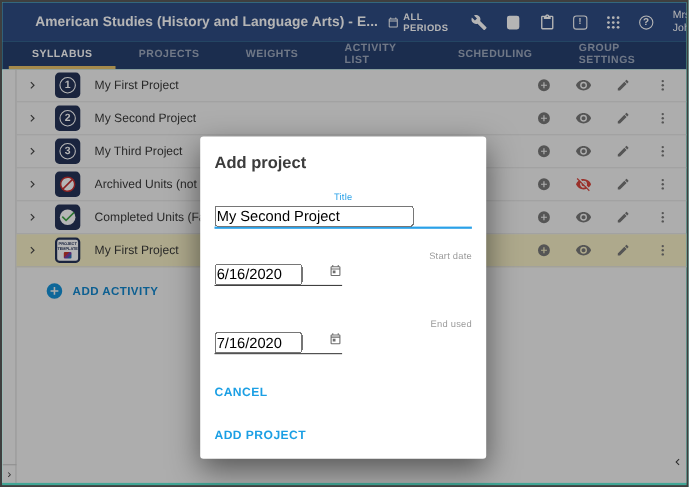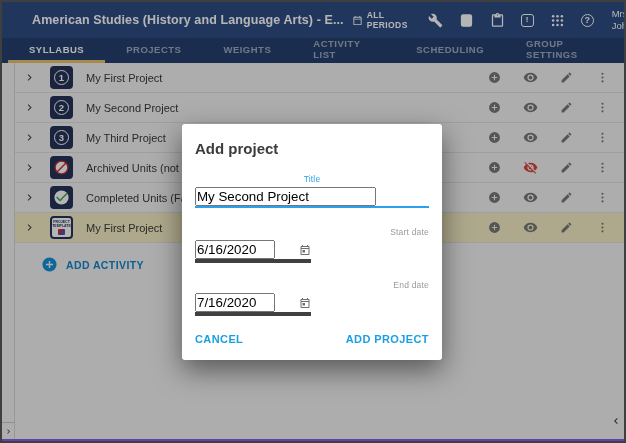--- a/index.html
+++ b/index.html
@@ -1,19 +1,19 @@
 <!DOCTYPE html>
 <html><head>
 <meta charset="utf-8">
 <style>
   * { margin:0; padding:0; box-sizing:border-box; }
   body { font-family: "Liberation Sans", sans-serif; background:#888; }
   .screen {
     position:relative; width:626px; height:443px;
-    border:2px solid #3f3f3f; background:#8b5cf6; overflow:hidden;
+    border:2px solid #3f3f3f; background:#5eead4; overflow:hidden;
   }
   
   .topbar {
     height:36px; background:#2f4c84; display:flex; align-items:center;
     color:#fff; padding:0 8px 0 12px; gap:0;
   }
   .hamburger { width:16px; height:12px; display:flex; flex-direction:column; justify-content:space-between; margin:0 14px 0 4px; cursor:pointer; }
   .hamburger span { display:block; height:2px; background:#fff; border-radius:1px; }
   .course-title { font-size:12.5px; font-weight:bold; white-space:nowrap; letter-spacing:.1px; }
   .tb-spacer { flex:1; }
@@ -71,24 +71,24 @@
   .modal {
     position:absolute; left:180px; top:122px; width:260px; z-index:50;
     background:#fff; border-radius:3px; box-shadow:0 10px 28px rgba(0,0,0,.5);
     padding:16px 13px 13px 13px;
   }
   .modal h1 { font-size:15px; font-weight:bold; color:#3c3c3c; margin-bottom:17px; }
   .f-label { display:block; font-size:8.5px; margin-bottom:3px; letter-spacing:.2px; }
   .f-label.blue { color:#2aa1e8;text-align:center; }
   .f-label.gray { color:#9a9a9a;text-align:right; }
   .title-field { border-bottom:2px solid #2aa1e8; margin-bottom:19px; }
-  .date-field { width:116px; border-bottom:4px solid #404040; display:flex; align-items:flex-end; margin-bottom:17px; }
+  .date-field { width:116px; border-bottom:1px solid #404040; display:flex; align-items:flex-start; margin-bottom:29px; }
   .date-field input { width:80px; }
   .cal-small { width:12px; height:12px; fill:#6e6e6e; margin-left:auto; margin-bottom:3px; cursor:pointer; flex:none; }
-  .modal-actions { display:flex; justify-content:space-between; gap:27px; margin-top:4px; padding-bottom:2px; }
+  .modal-actions { display:flex; justify-content:flex-end; gap:27px; margin-top:4px; padding-bottom:2px;flex-direction:column; }
   .m-btn { font-size:11px; font-weight:bold; letter-spacing:.4px; color:#1b9fe4; cursor:pointer; }
 </style>
 </head>
 <body>
 
 <div class="screen">
 
   <div class="topbar">
     <div class="hamburger">
         <span></span>
@@ -415,21 +415,21 @@
     </div>
 
     <label class="f-label gray">Start date</label>
     <div class="date-field">
       <input type="text" value="6/16/2020" style="">
       <svg class="cal-small" viewBox="0 0 24 24">
           <path d="M19 4h-1V2h-2v2H8V2H6v2H5a2 2 0 0 0-2 2v14a2 2 0 0 0 2 2h14a2 2 0 0 0 2-2V6a2 2 0 0 0-2-2zm0 16H5V10h14v10zM19 8H5V6h14v2zM7 12h5v5H7z"></path>
         </svg>
     </div>
 
-    <label class="f-label gray">End date</label>
+    <label class="f-label gray">End used</label>
     <div class="date-field">
       <input type="text" value="7/16/2020" style="">
       <svg class="cal-small" viewBox="0 0 24 24">
           <path d="M19 4h-1V2h-2v2H8V2H6v2H5a2 2 0 0 0-2 2v14a2 2 0 0 0 2 2h14a2 2 0 0 0 2-2V6a2 2 0 0 0-2-2zm0 16H5V10h14v10zM19 8H5V6h14v2zM7 12h5v5H7z"></path>
         </svg>
     </div>
 
     <div class="modal-actions">
       <span class="m-btn">CANCEL</span>
       <span class="m-btn">ADD PROJECT</span>

